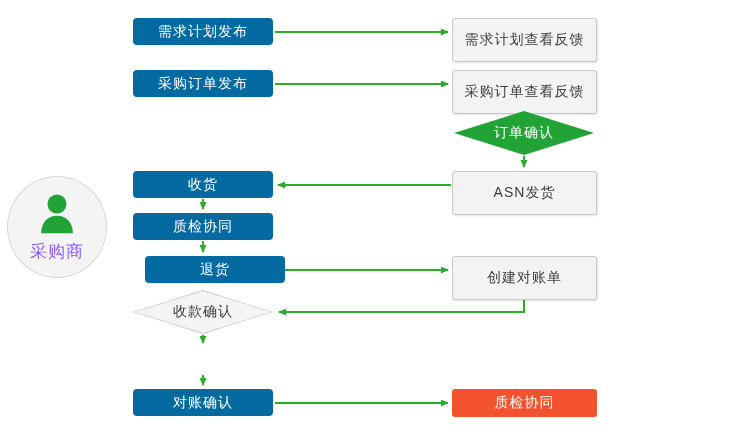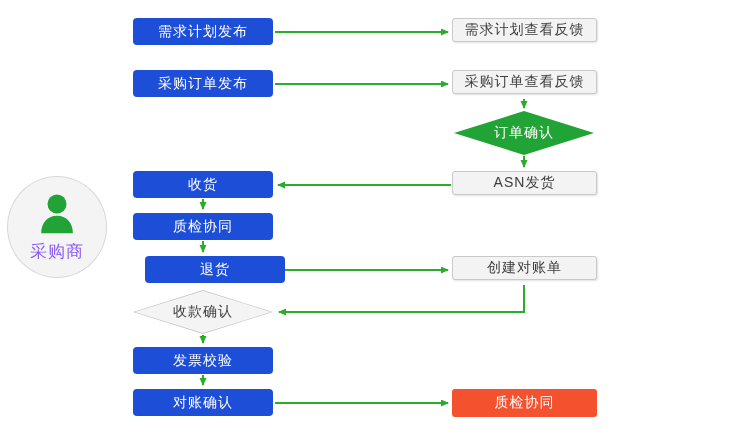--- a/index.html
+++ b/index.html
@@ -2,23 +2,23 @@
 <html><head>
 <meta charset="utf-8">
 <style>
   html,body{margin:0;padding:0;background:#ffffff;}
   body{font-family:"Liberation Sans","DejaVu Sans",sans-serif;}
   .canvas{position:relative;width:731px;height:436px;background:#ffffff;overflow:hidden;}
   .arrows{position:absolute;left:0;top:0;width:731px;height:436px;pointer-events:none;}
 
   .node{position:absolute;display:flex;align-items:center;justify-content:center;
         font-size:14px;box-sizing:border-box;letter-spacing:1px;}
-  .green-box{background:#1d4ed8;color:#ffffff;border-radius:4px;width:140px;height:27px;left:133px;font-family:Liberation Mono, monospace;}
+  .green-box{background:#0369a1;color:#ffffff;border-radius:4px;width:140px;height:27px;left:133px;font-family:Liberation Mono, monospace;}
   .gray-box{background:#f3f3f3;color:#3c3c3c;border:1px solid #c9c9c9;border-radius:3px;
-            width:145px;height:24px;left:452px;box-shadow:1px 1px 2px rgba(0,0,0,0.12);}
+            width:145px;height:44px;left:452px;box-shadow:1px 1px 2px rgba(0,0,0,0.12);}
   .red-box{background:#f4512e;color:#ffffff;border-radius:3px;width:145px;height:28px;left:452px;}
 
   .diamond-green{width:140px;height:44px;background:#21a335;color:#ffffff;
                  clip-path:polygon(50% 0,100% 50%,50% 100%,0 50%);}
   .diamond-gray-outer{position:absolute;width:140px;height:44px;background:#c9c9c9;
                  clip-path:polygon(50% 0,100% 50%,50% 100%,0 50%);}
   .diamond-gray-inner{position:absolute;left:2px;top:1px;width:136px;height:42px;background:#f4f4f4;
                  clip-path:polygon(50% 0,100% 50%,50% 100%,0 50%);}
   .diamond-label{position:absolute;width:100%;text-align:center;top:50%;transform:translateY(-50%);
                  color:#3c3c3c;font-size:14px;letter-spacing:1px;}
@@ -63,21 +63,20 @@
     </svg>
     <div class="label">采购商</div>
   </div>
 
 
   <div class="node green-box" style="top:18px;">需求计划发布</div>
   <div class="node green-box" style="top:171px;">收货</div>
   <div class="node green-box" style="top:70px;">采购订单发布</div>
   <div class="node green-box" style="top:213px;">质检协同</div>
   <div class="node green-box" style="top:256px;margin-left:12px;">退货</div>
-  <div class="node green-box" style="top:347px;">发票校验</div>
   <div class="node green-box" style="top:389px;">对账确认</div>
 
   <div class="node gray-box" style="top:18px;">需求计划查看反馈</div>
   <div class="node gray-box" style="top:70px;">采购订单查看反馈</div>
   <div class="node gray-box" style="top:171px;">ASN发货</div>
   <div class="node gray-box" style="top:256px;">创建对账单</div>
   <div class="node red-box" style="top:389px;">质检协同</div>
 
   <div class="node diamond-green" style="left:454px;top:111px;">订单确认</div>
 

